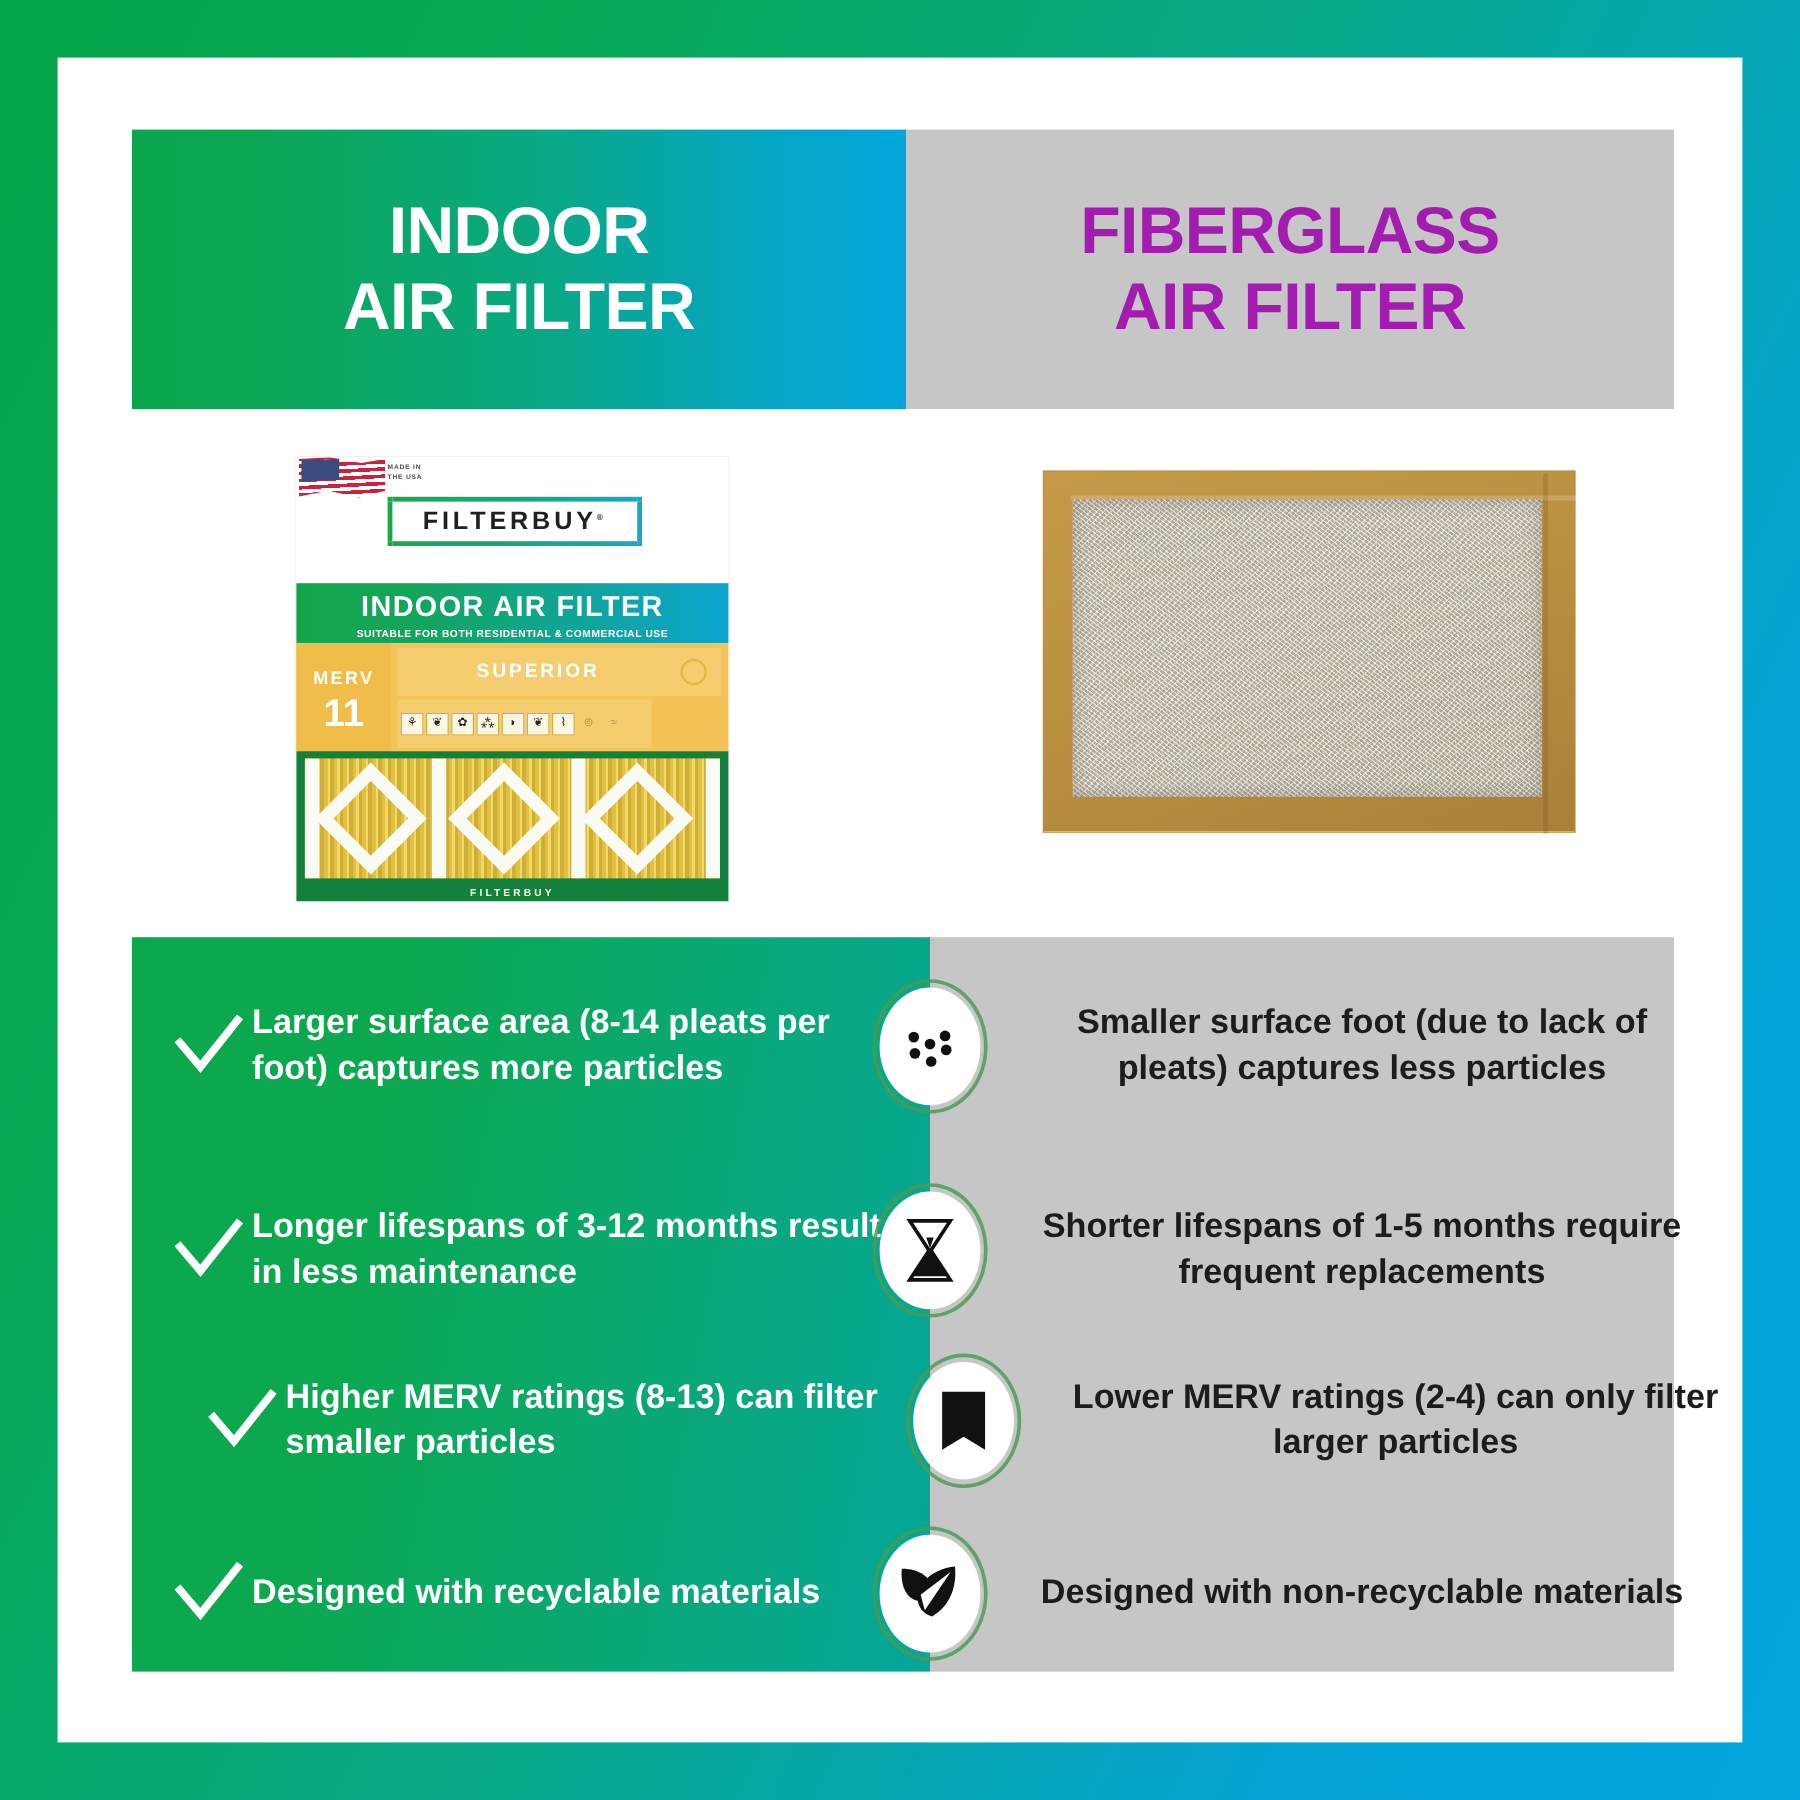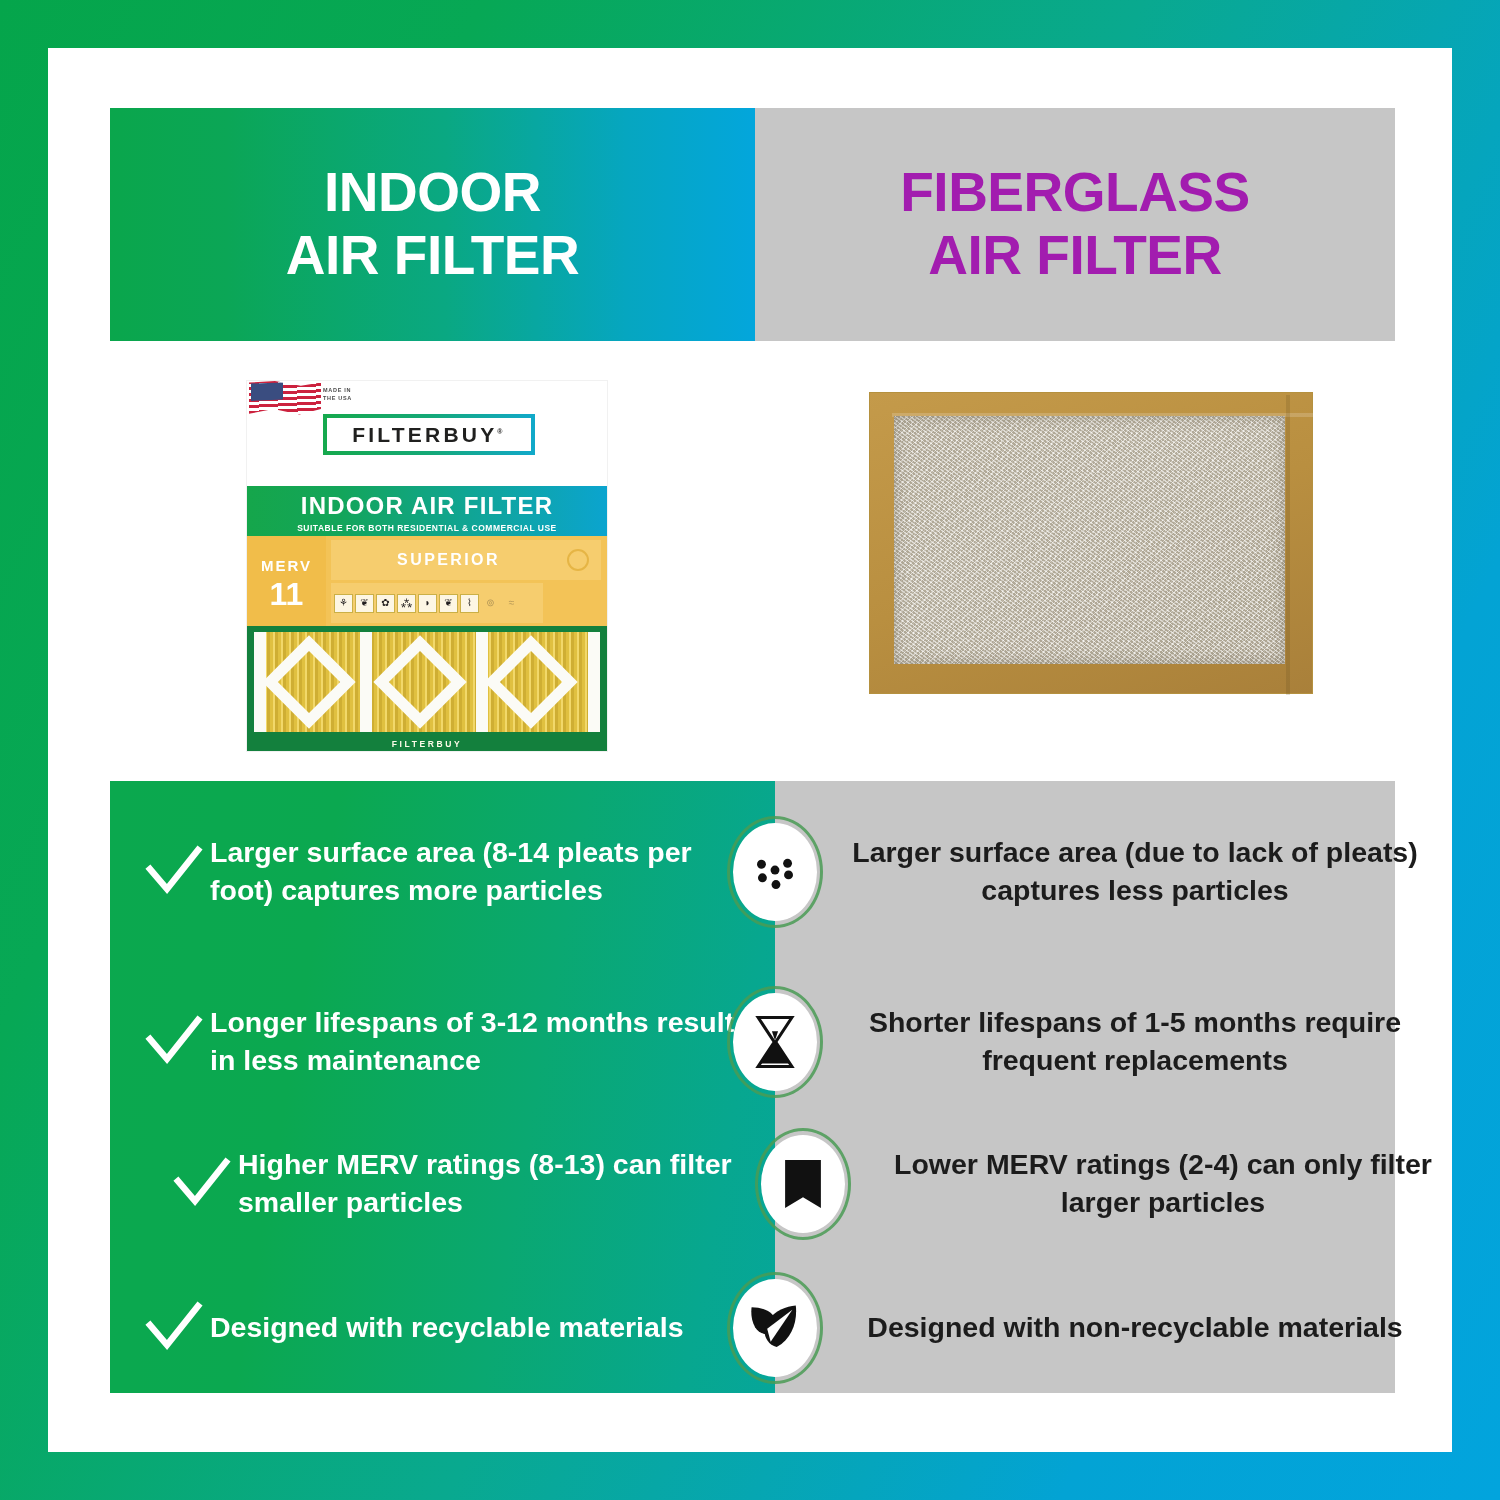--- a/index.html
+++ b/index.html
@@ -334,21 +334,21 @@
           <svg viewBox="0 0 60 60" width="58" height="58" aria-hidden="true">
             <circle cx="30" cy="28" r="4.6" fill="#111"></circle>
             <circle cx="16" cy="22" r="4.6" fill="#111"></circle>
             <circle cx="43" cy="21" r="4.6" fill="#111"></circle>
             <circle cx="44" cy="33" r="4.6" fill="#111"></circle>
             <circle cx="17" cy="36" r="4.6" fill="#111"></circle>
             <circle cx="31" cy="43" r="4.6" fill="#111"></circle>
           </svg>
         </div>
       </div>
-      <div class="row-right-text">Larger surface area (due to lack of pleats) captures less particles</div>
+      <div class="row-right-text">Smaller surface foot (due to lack of pleats) captures less particles</div>
     </div>
 
     <div class="row" style="top:182px; height:158px;">
       <div class="check">
         <svg viewBox="0 0 58 58" width="58" height="58" aria-hidden="true">
           <path d="M5 26 L22 46 L53 7" fill="none" stroke="#ffffff" stroke-width="6.5" stroke-linecap="square"></path>
         </svg>
       </div>
       <div class="row-left-text">Longer lifespans of 3-12 months result in less maintenance</div>
       <div class="badge">

